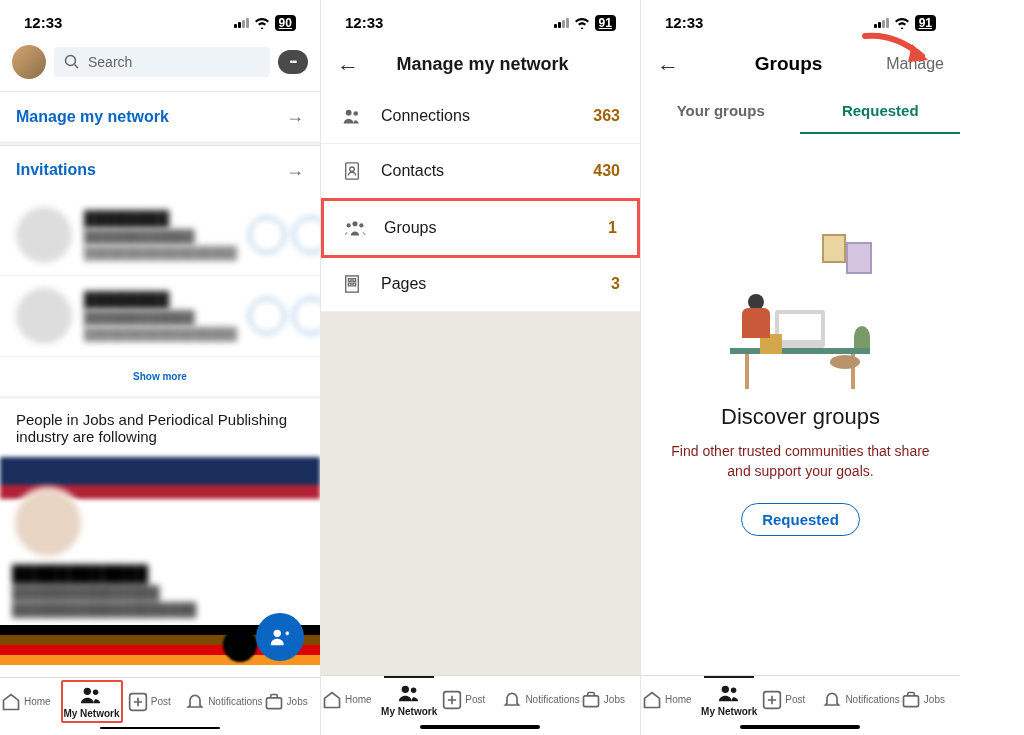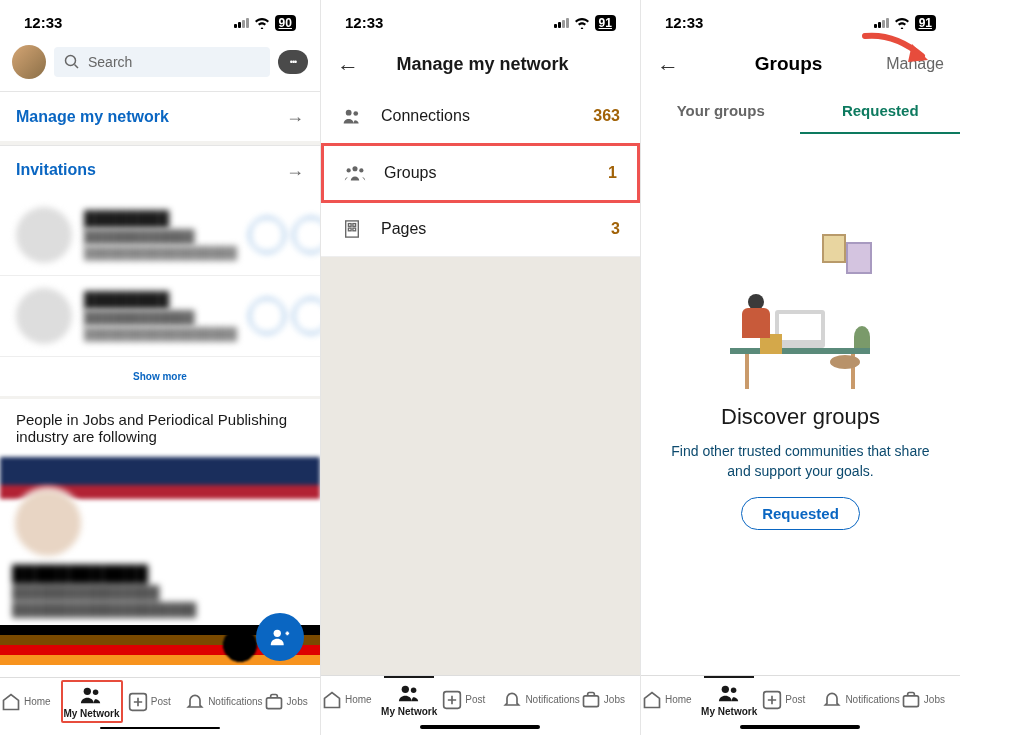--- a/index.html
+++ b/index.html
@@ -84,21 +84,21 @@
 .person::before { content:''; position:absolute; top:0; left:10px; width:16px; height:16px; background:#3a3a3a; border-radius:50%; }
 .person::after { content:''; position:absolute; top:14px; left:4px; width:28px; height:30px; background:#c85a3a; border-radius:6px 6px 0 0; }
 .legs { position:absolute; bottom:0; left:22px; width:22px; height:20px; background:#d4a84a; }
 .plant { position:absolute; bottom:26px; right:10px; width:16px; height:22px; background:#7a9a6a; border-radius:50% 50% 0 0; }
 .frames { position:absolute; top:0; right:8px; width:50px; height:50px; }
 .frames::before { content:''; position:absolute; top:0; left:0; width:20px; height:25px; background:#e8d5a0; border:2px solid #b89a6a; }
 .frames::after { content:''; position:absolute; top:8px; right:0; width:22px; height:28px; background:#d4c4e0; border:2px solid #a89ac0; }
 .pet { position:absolute; bottom:5px; right:20px; width:30px; height:14px; background:#b8926a; border-radius:50%; }
 .pet::after { content:''; position:absolute; bottom:-3px; left:-4px; width:38px; height:10px; background:#8a9a7a; border-radius:50%; z-index:-1; }
 .empty-h { font-size:22px; font-weight:400; color:#191919; margin-bottom:12px; }
-.empty-p { font-size:14px; color:#0c4a6e; line-height:1.4; margin-bottom:16px; }
+.empty-p { font-size:14px; color:#7f1d1d; line-height:1.4; margin-bottom:22px; }
 .discover-btn { padding:7px 20px; border:1px solid #0a66c2; border-radius:18px; color:#0a66c2; font-weight:600; font-size:15px; }
 
 .red-arrow { position:absolute; top:28px; right:40px; width:60px; height:30px; pointer-events:none; z-index:10; }
 .red-arrow svg { width:80px; height:45px; }
 
 svg { display:block; }
 </style>
 </head>
 <body>
 
@@ -265,20 +265,31 @@
     <div class="network-row">
       <span class="nw-icon">
             <svg width="20" height="18" viewBox="0 0 24 20" fill="#666">
               <circle cx="8" cy="6" r="3.5"></circle>
               <circle cx="16.5" cy="7" r="2.8"></circle>
               <path d="M2 19c0-3 2.7-5.5 6-5.5s6 2.5 6 5.5zM14 19c0-1.8.4-3 1.3-4 2.5 0 4.7 1.8 4.7 4z"></path>
             </svg>
           </span>
       <span>Connections</span>
       <span class="nw-count">363</span>
+    </div>
+    <div class="network-row">
+      <span class="nw-icon">
+            <svg width="18" height="20" viewBox="0 0 20 22" fill="none" stroke="#666" stroke-width="1.5">
+              <rect x="3" y="2" width="14" height="18" rx="1"></rect>
+              <circle cx="10" cy="9" r="2.5"></circle>
+              <path d="M6 16c0-2 1.8-3.5 4-3.5s4 1.5 4 3.5"></path>
+            </svg>
+          </span>
+      <span>Contacts</span>
+      <span class="nw-count">430</span>
     </div>
     <div class="network-row highlighted">
       <span class="nw-icon">
             <svg width="22" height="18" viewBox="0 0 26 20" fill="#666">
               <circle cx="13" cy="5" r="3"></circle>
               <circle cx="5.5" cy="7" r="2.5"></circle>
               <circle cx="20.5" cy="7" r="2.5"></circle>
               <path d="M8 19c0-2.8 2.2-5 5-5s5 2.2 5 5zM1 19c0-2 1.5-3.8 3.5-4.2M25 19c0-2-1.5-3.8-3.5-4.2"></path>
             </svg>
           </span>

